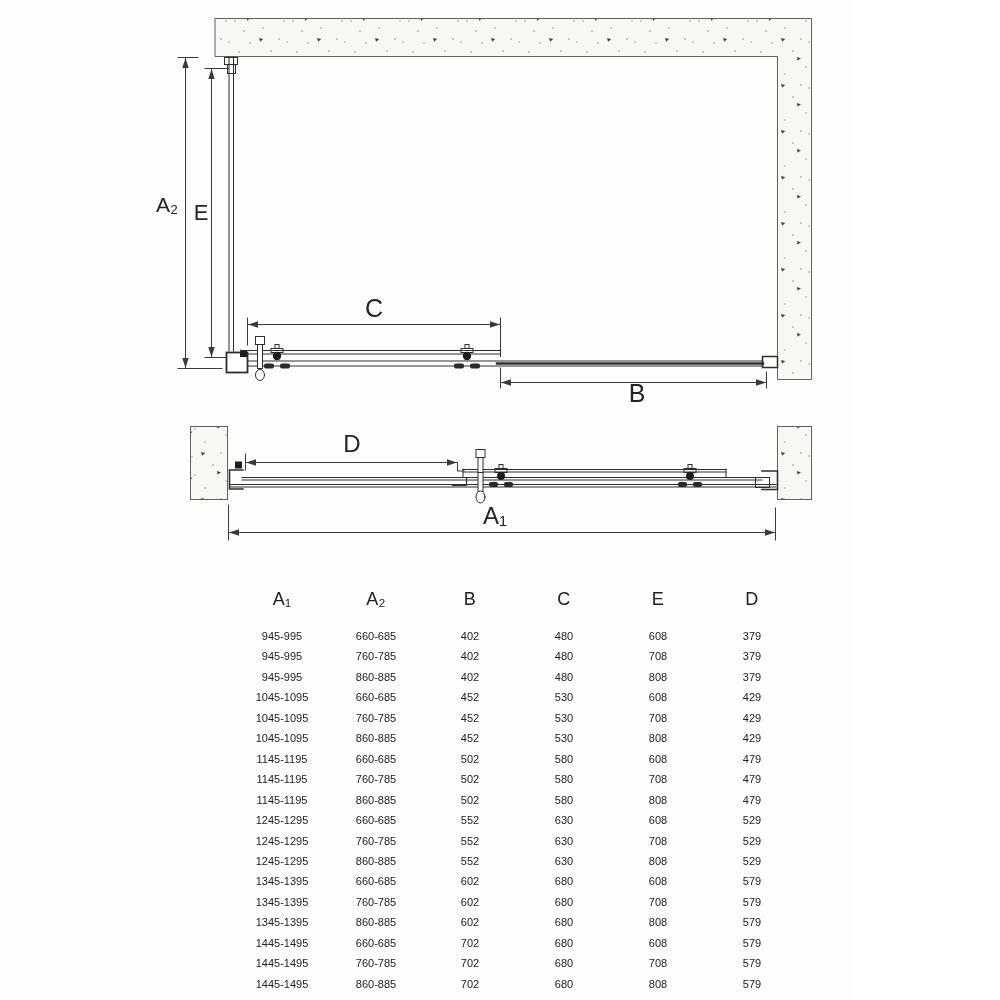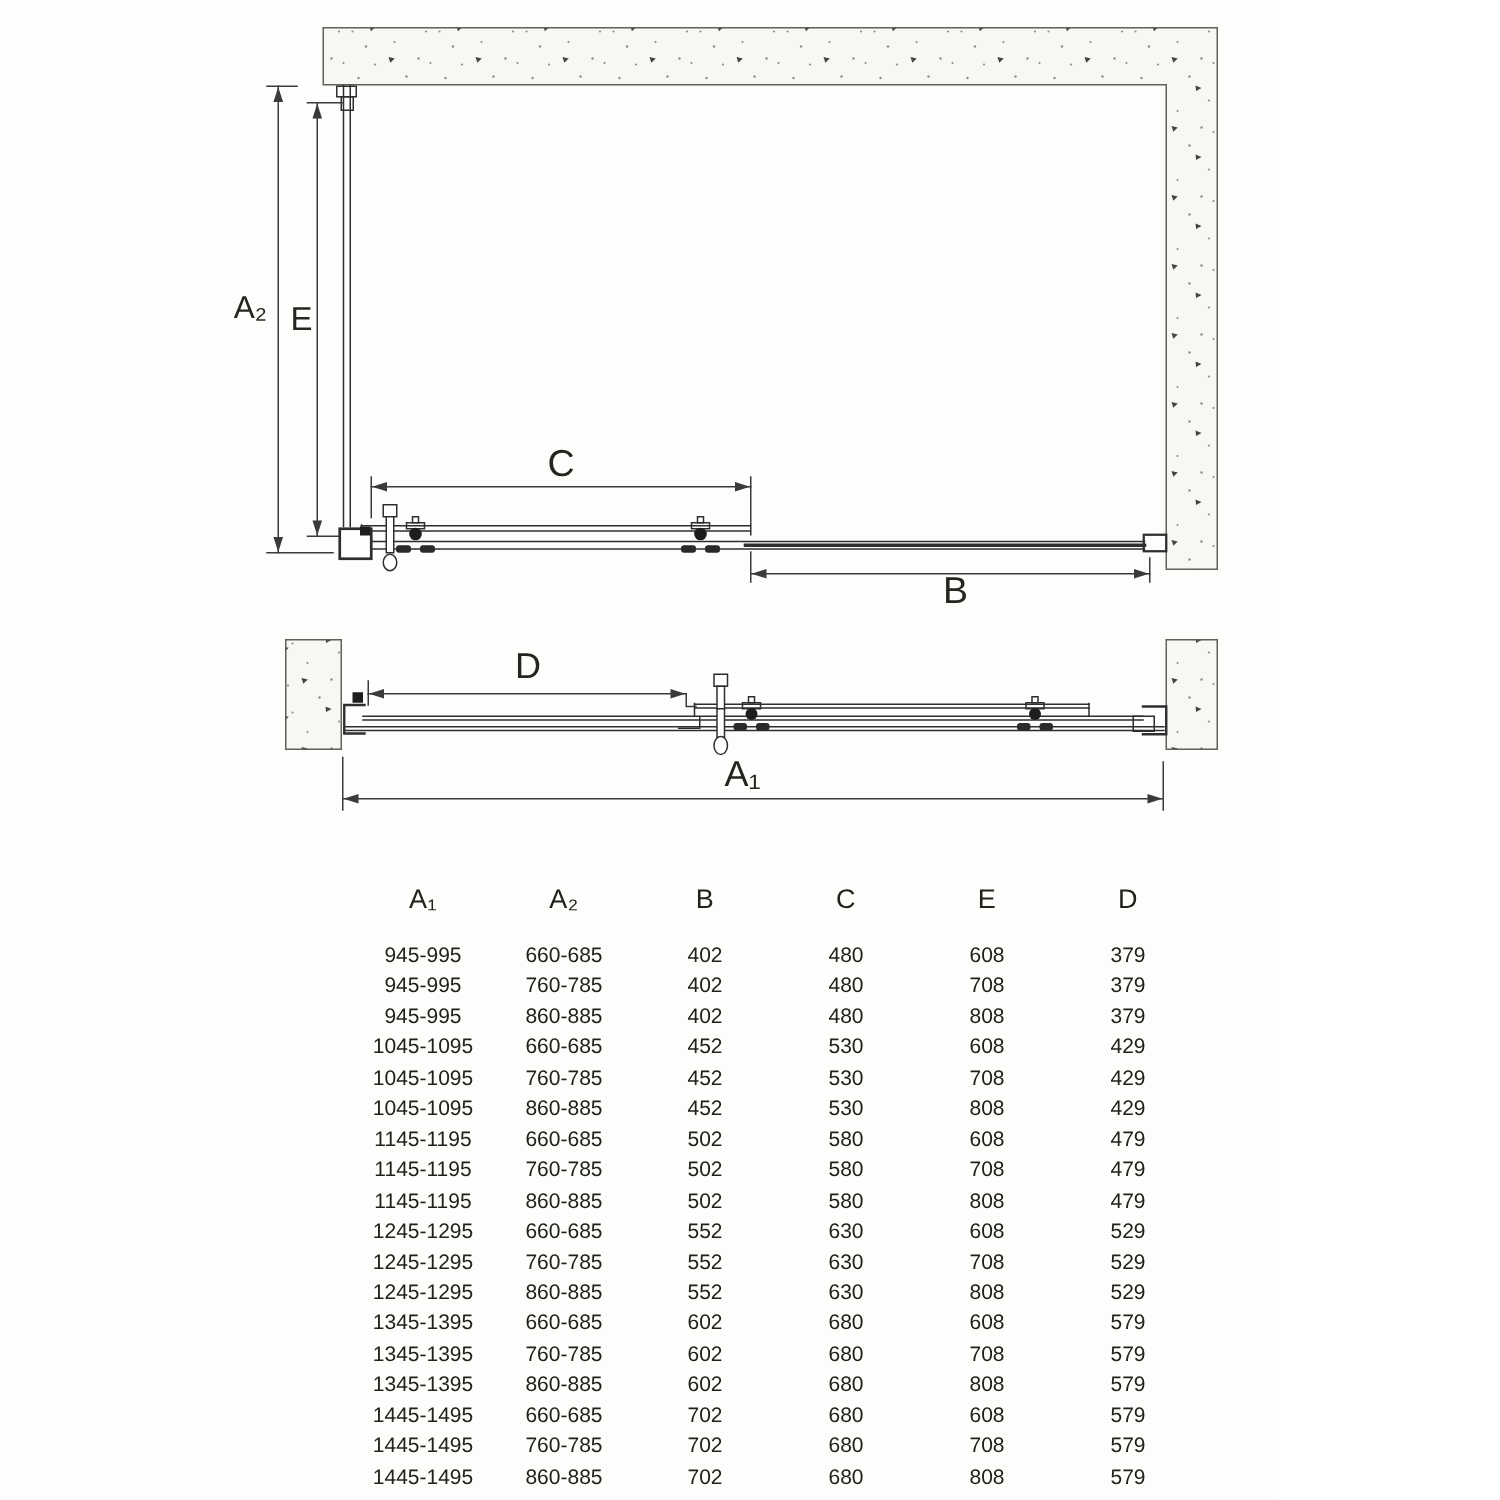--- a/index.html
+++ b/index.html
@@ -2,21 +2,21 @@
 <html><head>
 <meta charset="utf-8">
 <style>
   html,body{margin:0;padding:0;background:#ffffff;}
   .page{position:relative;width:852px;height:1000px;background:#fdfdfc;overflow:hidden;
         font-family:"Liberation Sans", sans-serif;color:#21211c;}
   .drawing-svg{position:absolute;left:0;top:0;}
   .tbl-head{position:absolute;left:235px;top:589px;display:grid;grid-template-columns:repeat(6,94px);
             font-size:18px;text-align:center;letter-spacing:.3px;}
   .tbl-body{position:absolute;left:235px;top:626px;display:grid;grid-template-columns:repeat(6,94px);
-            font-size:14px;line-height:20.45px;text-align:center;}
+            font-size:11px;line-height:20.45px;text-align:center;}
   .hd,.cell{white-space:nowrap;}
   svg text{fill:#242420;}
 </style>
 </head>
 <body>
 
 <div class="page">
 
 <svg class="drawing-svg" width="1000" height="572" viewBox="0 0 1000 572">
   <defs>

